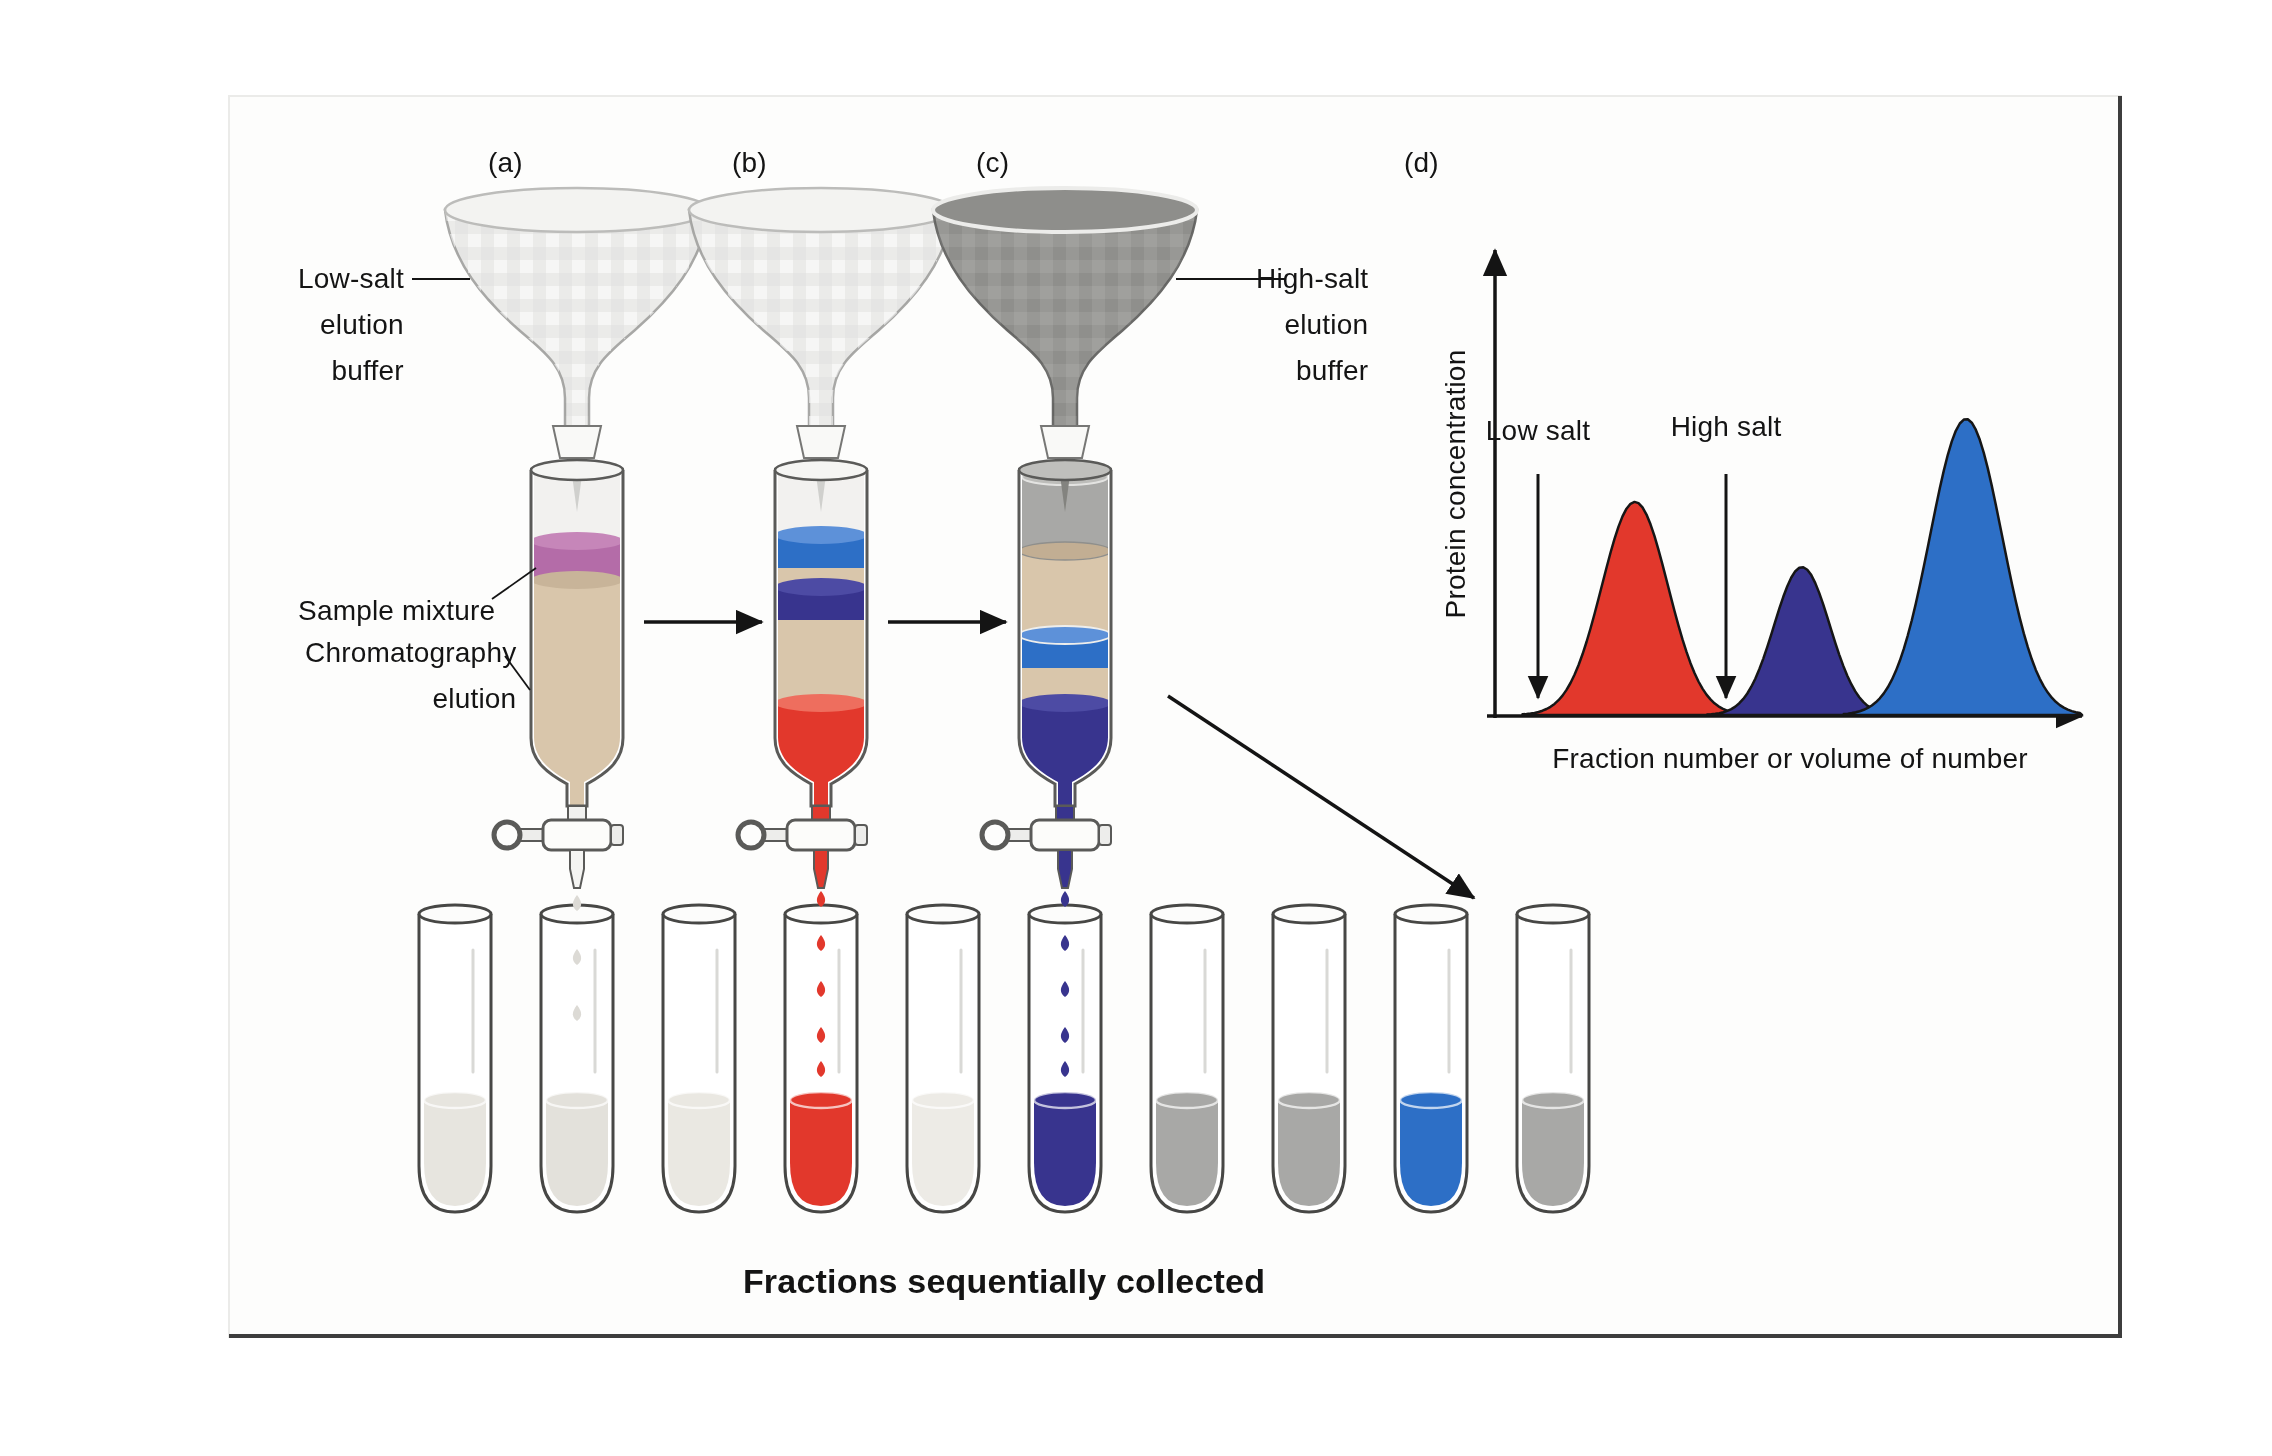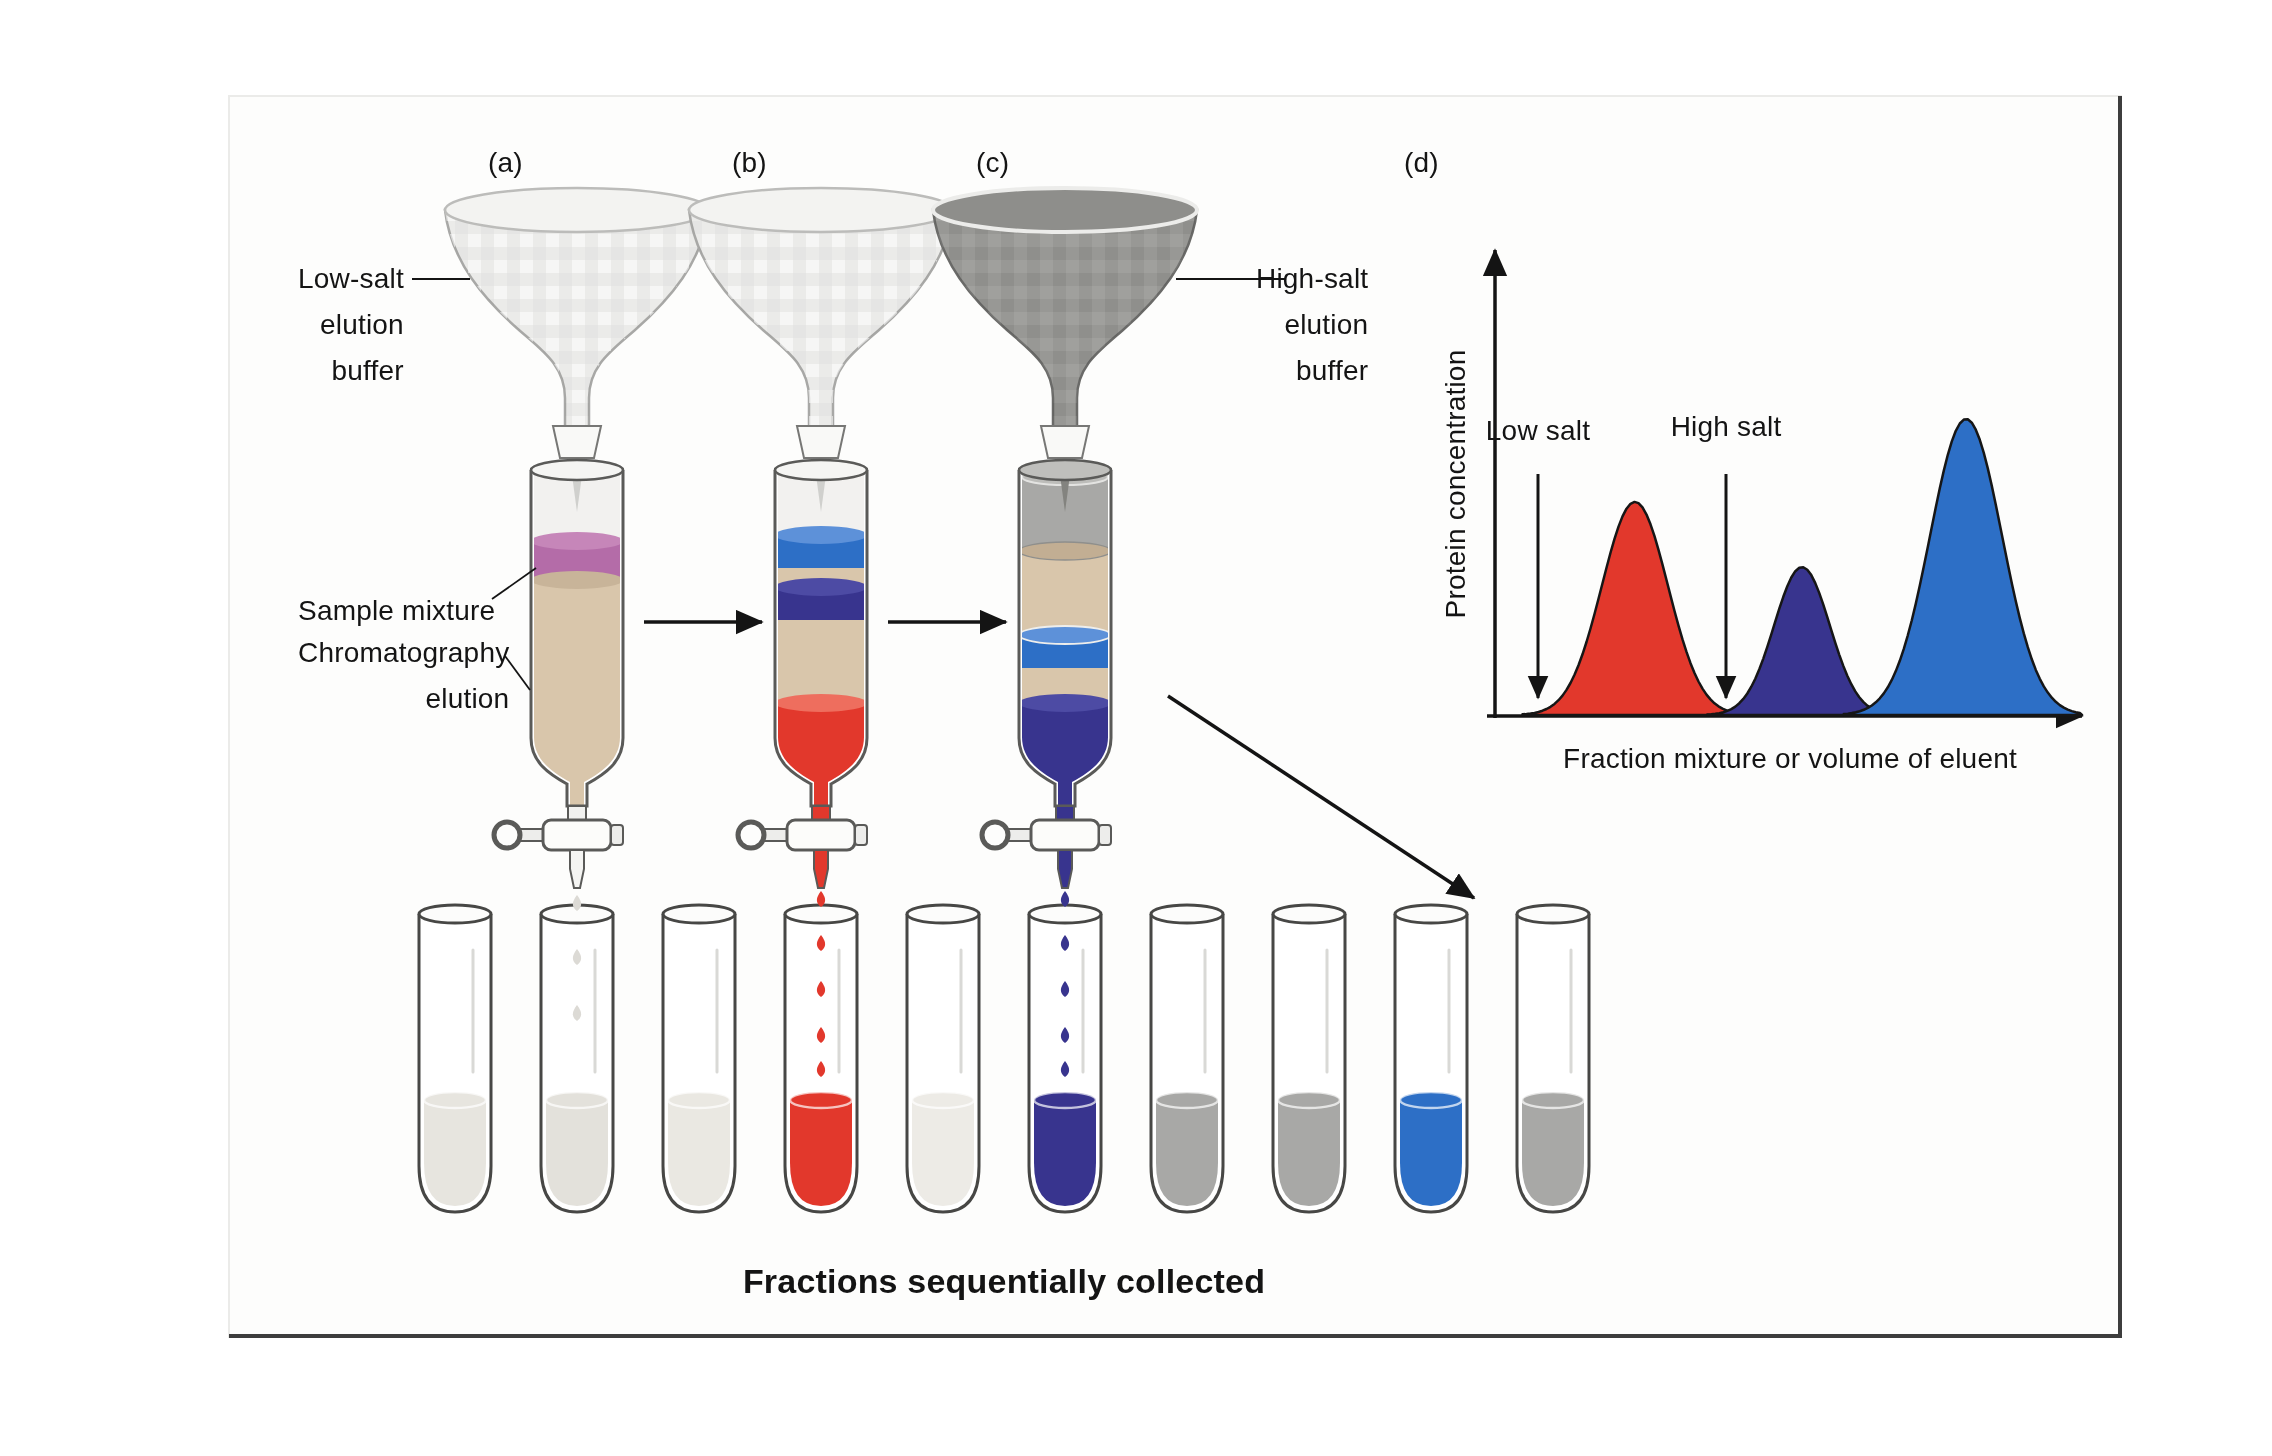--- a/index.html
+++ b/index.html
@@ -271,31 +271,31 @@
 <div class="lbl" style="left:1404px;top:140px">(d)</div>
 
 <div class="lbl" style="left:298px;top:256px">
   <span class="line">Low-salt</span>
   <span class="line">elution</span>
   <span class="line">buffer</span>
 </div>
 
 <div class="lbl" style="left:298px;top:588px">Sample mixture</div>
 
-<div class="lbl" style="left:298px;top:630px">
+<div class="lbl" style="left:305px;top:630px">
   <span class="line">Chromatography</span>
   <span class="line">elution</span>
 </div>
 
 <div class="lbl" style="left:1256px;top:256px">
   <span class="line">High-salt</span>
   <span class="line">elution</span>
   <span class="line">buffer</span>
 </div>
 
 <div class="lbl ylab" style="left:1456px;top:484px">Protein concentration</div>
-<div class="lbl center" style="left:1790px;top:736px">Fraction mixture or volume of eluent</div>
+<div class="lbl center" style="left:1790px;top:736px">Fraction number or volume of number</div>
 <div class="lbl center" style="left:1538px;top:408px">Low salt</div>
 <div class="lbl center" style="left:1726px;top:404px">High salt</div>
 
 <div class="lbl caption" style="left:1004px;top:1258px">Fractions sequentially collected</div>
 
 </div>
 
 </body></html>

